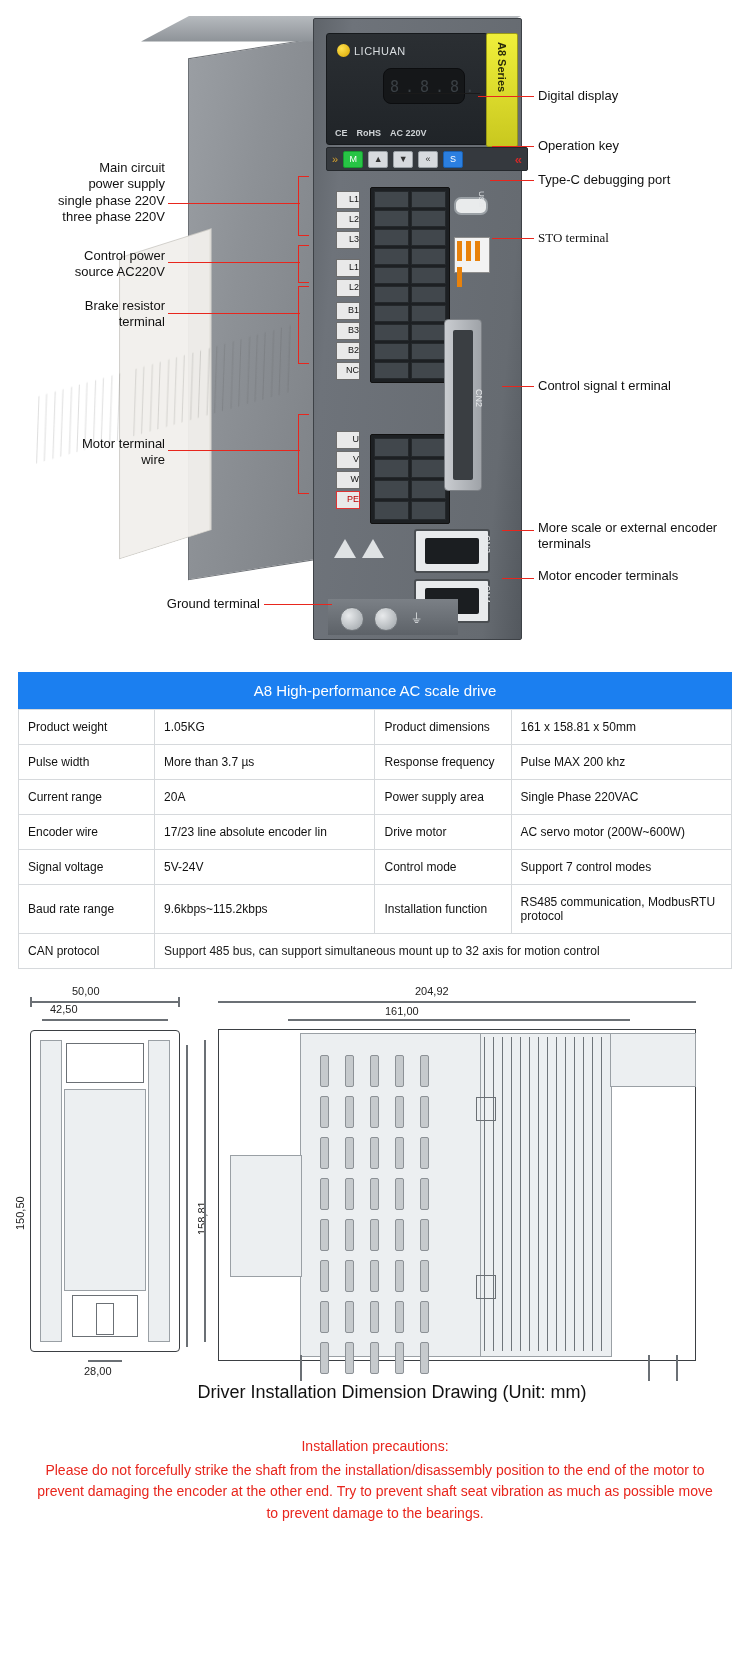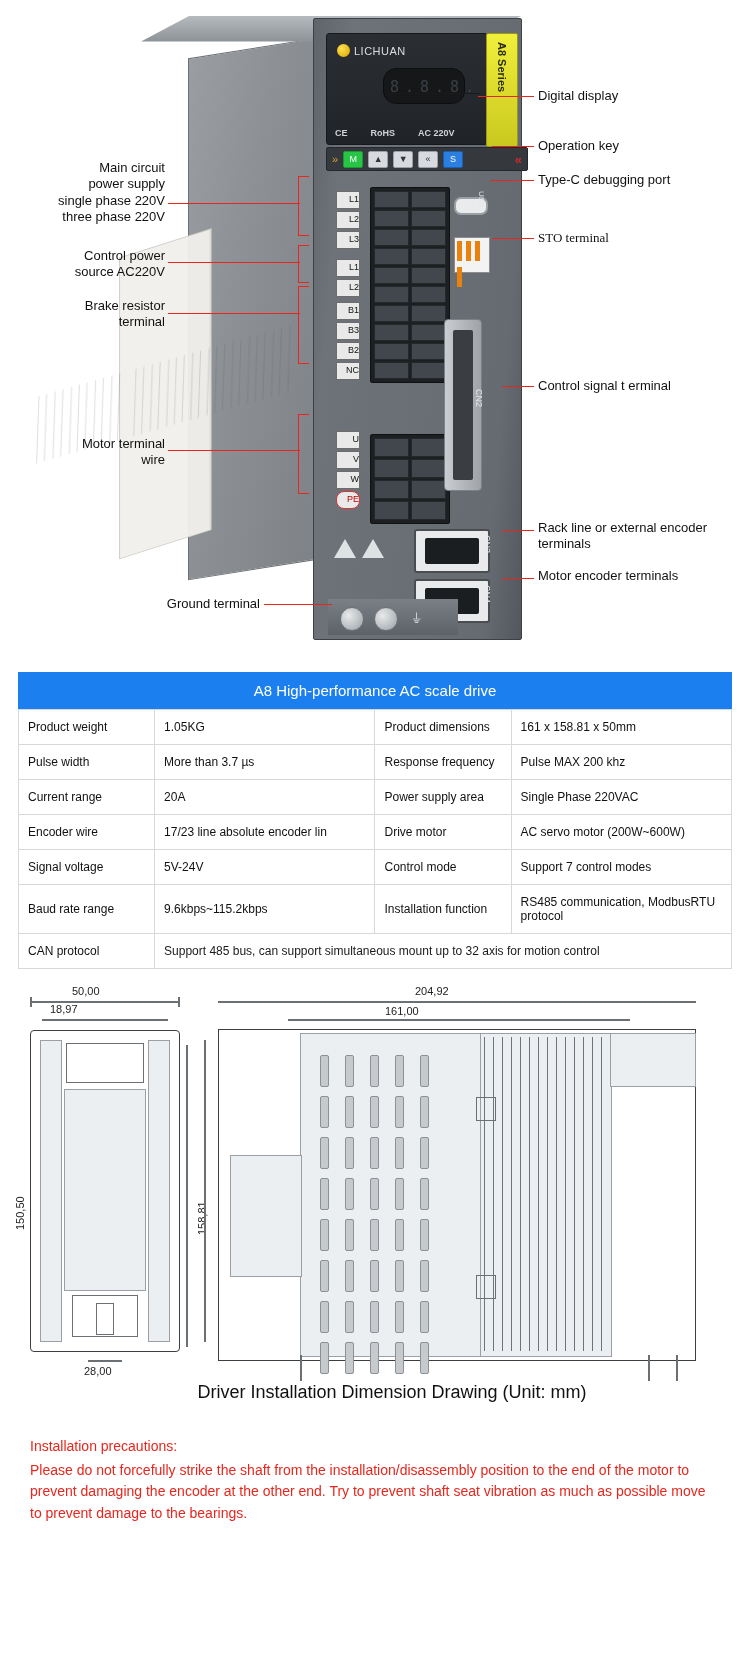--- a/index.html
+++ b/index.html
@@ -55,28 +55,28 @@
     position:absolute;left:10px;top:10px;color:#d9dde0;font-size:11px;letter-spacing:.5px;
     display:flex;align-items:center;gap:4px;
   }
   .brand-mark{
     width:13px;height:13px;border-radius:50%;
     background:radial-gradient(circle at 35% 35%,#ffe14f,#d8a400);
     display:inline-block;
   }
   .digits{
     position:absolute;left:56px;top:34px;width:80px;height:34px;
-    background:#151719;border:1px solid #0c0d0f;border-radius:13px;text-decoration:underline;
+    background:#151719;border:1px solid #0c0d0f;border-radius:8px;text-decoration:underline;
   }
   .digits span{
     display:block;margin:9px 0 0 6px;color:#3a4045;font-family:"DejaVu Sans Mono",monospace;
     font-size:15px;letter-spacing:6px;
   }
   .cert-row{
-    position:absolute;left:8px;bottom:6px;display:flex;gap:23px;align-items:center;
+    position:absolute;left:8px;bottom:6px;display:flex;gap:9px;align-items:center;
     color:#cfd3d6;font-size:9px;font-weight:bold;
   }
   .series-tab{
     position:absolute;left:172px;top:14px;width:30px;height:112px;
     background:linear-gradient(180deg,#f0ef3a,#c9c81f);
     border:1px solid #9a9a17;border-radius:2px;
   }
   .series-tab span{
     display:block;transform:rotate(90deg);transform-origin:left top;
     position:absolute;left:21px;top:8px;white-space:nowrap;
@@ -107,21 +107,21 @@
     background:#1d2023;border:1px solid #111;border-radius:2px;
     display:grid;grid-template-columns:repeat(2,1fr);grid-auto-rows:1fr;gap:2px;padding:3px;
   }
   .term-block2 i{background:#41474c;border:1px solid #24282b;display:block;}
 
   .tagcol{position:absolute;width:22px;}
   .tag{
     width:22px;height:16px;margin-bottom:2px;background:#e9e9e9;border:1px solid #6d6d6d;
     font-size:9px;text-align:right;line-height:15px;color:#111;
   }
-  .tag.red{border-color:#d33;color:#b00;border-radius:8px;}
+  .tag.red{border-color:#d33;color:#b00;}
 
   .usbc{
     position:absolute;left:140px;top:178px;width:30px;height:14px;border-radius:7px;
     background:#e9ebec;border:2px solid #9aa0a5;
   }
   .usbc-label{position:absolute;left:172px;top:172px;font-size:8px;color:#e6e8ea;transform:rotate(90deg);transform-origin:left top;}
   .sto{
     position:absolute;left:140px;top:218px;width:34px;height:34px;
     background:#f3f3f3;border:1px solid #8d8d8d;
   }
@@ -182,21 +182,21 @@
   .fill{position:absolute;background:#eceff1;border:1px solid #9aa0a5;}
   .hatch{
     position:absolute;
     background:repeating-linear-gradient(to right,#6f757a 0 1.5px,transparent 1.5px 9px);
   }
   .slots{position:absolute;display:grid;gap:9px 16px;}
   .slots i{display:block;width:7px;height:30px;background:#c6cacd;border:1px solid #8c9196;border-radius:2px;}
   .caption{position:absolute;left:17px;top:1382px;width:750px;text-align:center;font-size:18px;color:#111;}
 
   
-  .warning{position:absolute;left:30px;top:1436px;width:690px;color:#e8261d;font-size:14px;line-height:1.55;}
+  .warning{position:absolute;left:30px;top:1436px;width:690px;color:#e8261d;font-size:14px;line-height:1.55;text-align:center;}
   .warning .hd{margin-bottom:2px;}
 </style>
 </head>
 <body>
 
 <div class="page">
 
   <div class="hero">
 
     <div class="drive">
@@ -357,21 +357,21 @@
     <div class="lead" style="left:490px;top:180px;width:44px;"></div>
     <div class="callout right" style="left:538px;top:172px;width:190px;">Type-C debugging port</div>
 
     <div class="lead" style="left:492px;top:238px;width:42px;"></div>
     <div class="callout right" style="left:538px;top:230px;width:190px;font-family:Liberation Serif, serif;">STO terminal</div>
 
     <div class="lead" style="left:502px;top:386px;width:32px;"></div>
     <div class="callout right" style="left:538px;top:378px;width:195px;">Control signal t erminal</div>
 
     <div class="lead" style="left:502px;top:530px;width:32px;"></div>
-    <div class="callout right" style="left:538px;top:520px;width:205px;">Rack line or external encoder terminals</div>
+    <div class="callout right" style="left:538px;top:520px;width:205px;">More scale or external encoder terminals</div>
 
     <div class="lead" style="left:502px;top:578px;width:32px;"></div>
     <div class="callout right" style="left:538px;top:568px;width:205px;">Motor encoder terminals</div>
   </div>
 
   <div class="specs">
     <div class="specs-title">A8 High-performance AC scale drive</div>
     <table>
       <tbody>
         <tr>
@@ -414,21 +414,21 @@
           <td class="k">CAN protocol</td>
           <td colspan="3">Support 485 bus, can support simultaneous mount up to 32 axis for motion control</td>
         </tr>
       </tbody>
     </table>
   </div>
 
   <div class="dims">
 
     <div class="dimtxt" style="left:46px;top:0px;padding-left:26px;">50,00</div>
-    <div class="dimtxt" style="left:50px;top:18px;">18,97</div>
+    <div class="dimtxt" style="left:50px;top:18px;">42,50</div>
     <div class="dimtxt vert" style="left:14px;top:245px;">150,50</div>
 
     <div class="thin" style="left:30px;top:12px;width:0;height:8px;"></div>
     <div class="thin" style="left:178px;top:12px;width:0;height:8px;"></div>
     <div class="thin" style="left:30px;top:16px;width:148px;height:0;"></div>
     <div class="thin" style="left:42px;top:34px;width:124px;height:0;"></div>
 
     <div class="outline" style="left:30px;top:45px;width:148px;height:320px;border-radius:4px;"></div>
     <div class="fill" style="left:40px;top:55px;width:20px;height:300px;"></div>
     <div class="fill" style="left:148px;top:55px;width:20px;height:300px;"></div>

